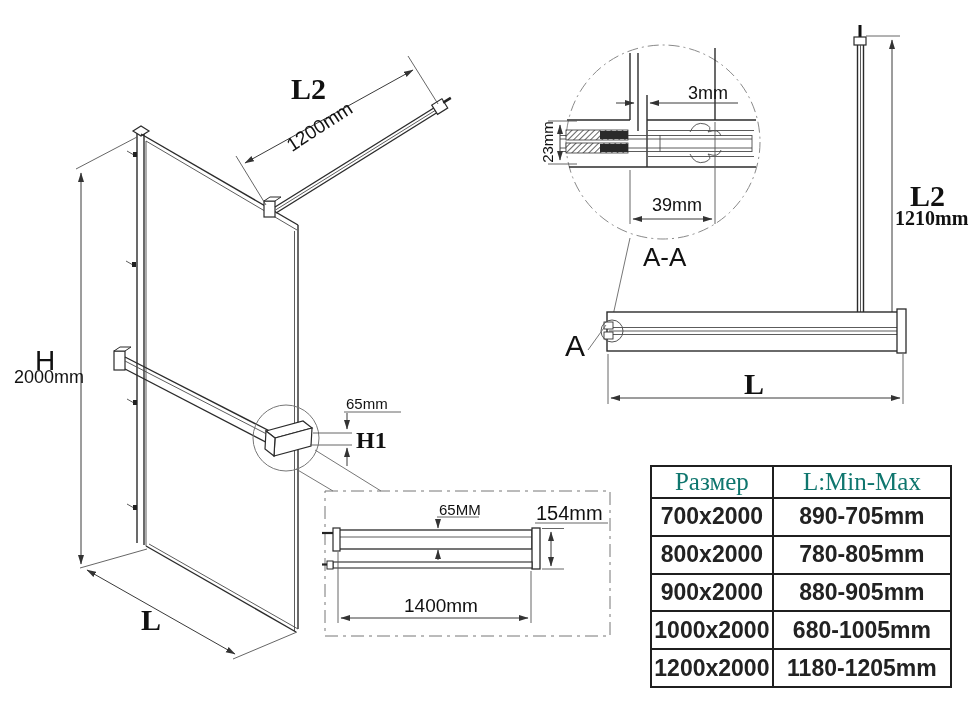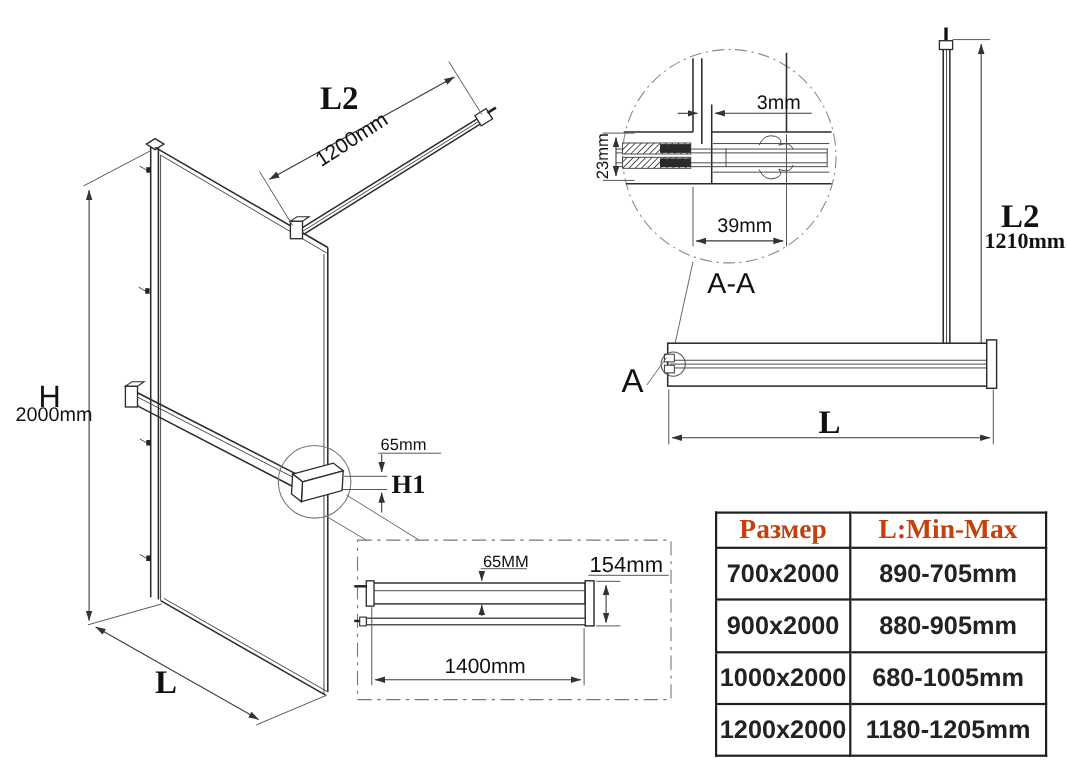--- a/index.html
+++ b/index.html
@@ -11,21 +11,21 @@
   .dline{stroke:#3a3a3a;stroke-width:1;fill:none;}
   .eline{stroke:#555;stroke-width:0.9;fill:none;}
   .main{stroke:#2b2b2b;stroke-width:1.4;fill:none;}
   .thin{stroke:#4a4a4a;stroke-width:0.9;fill:none;}
   .leader{stroke:#666;stroke-width:0.9;fill:none;}
   
   .size-table{position:absolute;left:650px;top:465px;width:302px;height:223px;
               border-collapse:collapse;table-layout:fixed;background:#fff;}
   .size-table th,.size-table td{border:2px solid #1f1f1f;text-align:center;vertical-align:middle;
               padding:0;overflow:hidden;white-space:nowrap;}
-  .size-table th{font-family:"Liberation Serif",serif;font-weight:bold;font-size:25px;height:30px;color:#c2410c;}
+  .size-table th{font-family:"Liberation Serif",serif;font-weight:normal;font-size:25px;height:30px;color:#0f766e;}
   .size-table td{font-family:"Liberation Sans",sans-serif;font-size:23px;height:27px;color:#222;font-weight:bold;}
   .col-size{width:121px;}
   .col-range{width:177px;}
 </style>
 </head>
 <body>
 
 <div class="canvas">
 
 <svg width="970" height="708" viewBox="0 0 970 708">
@@ -265,20 +265,24 @@
       <th>Размер</th>
       <th>L:Min-Max</th>
     </tr>
   </thead>
   <tbody>
     <tr>
       <td>700x2000</td>
       <td>890-705mm</td>
     </tr>
     <tr>
+      <td>800x2000</td>
+      <td>780-805mm</td>
+    </tr>
+    <tr>
       <td>900x2000</td>
       <td>880-905mm</td>
     </tr>
     <tr>
       <td>1000x2000</td>
       <td>680-1005mm</td>
     </tr>
     <tr>
       <td>1200x2000</td>
       <td>1180-1205mm</td>

